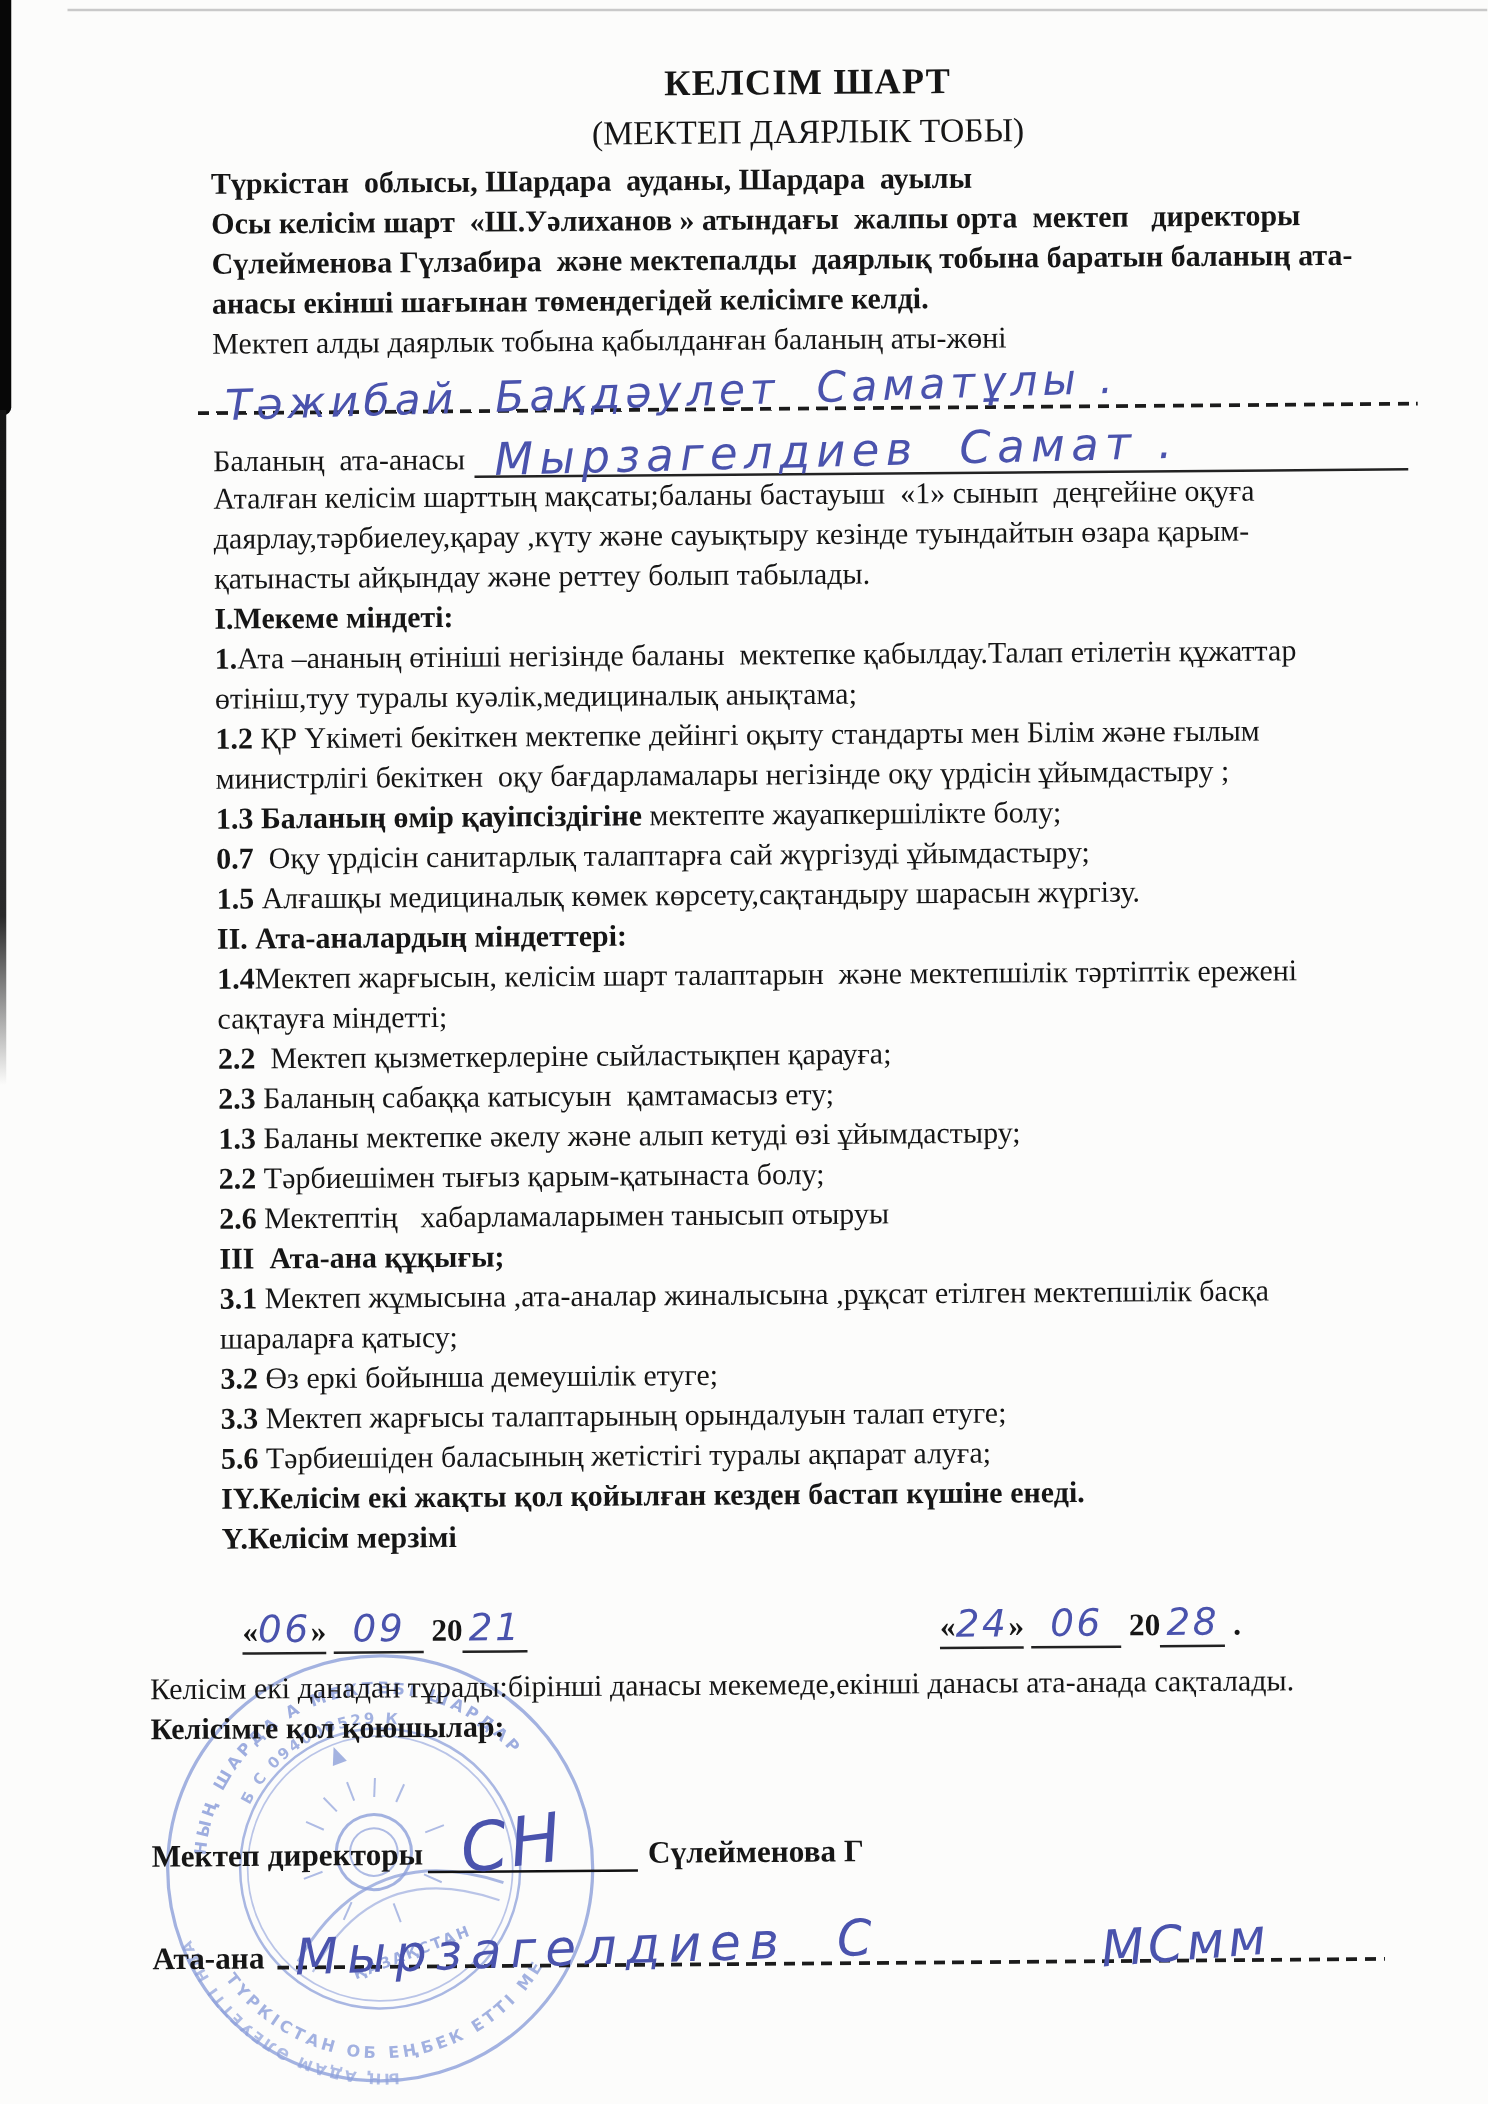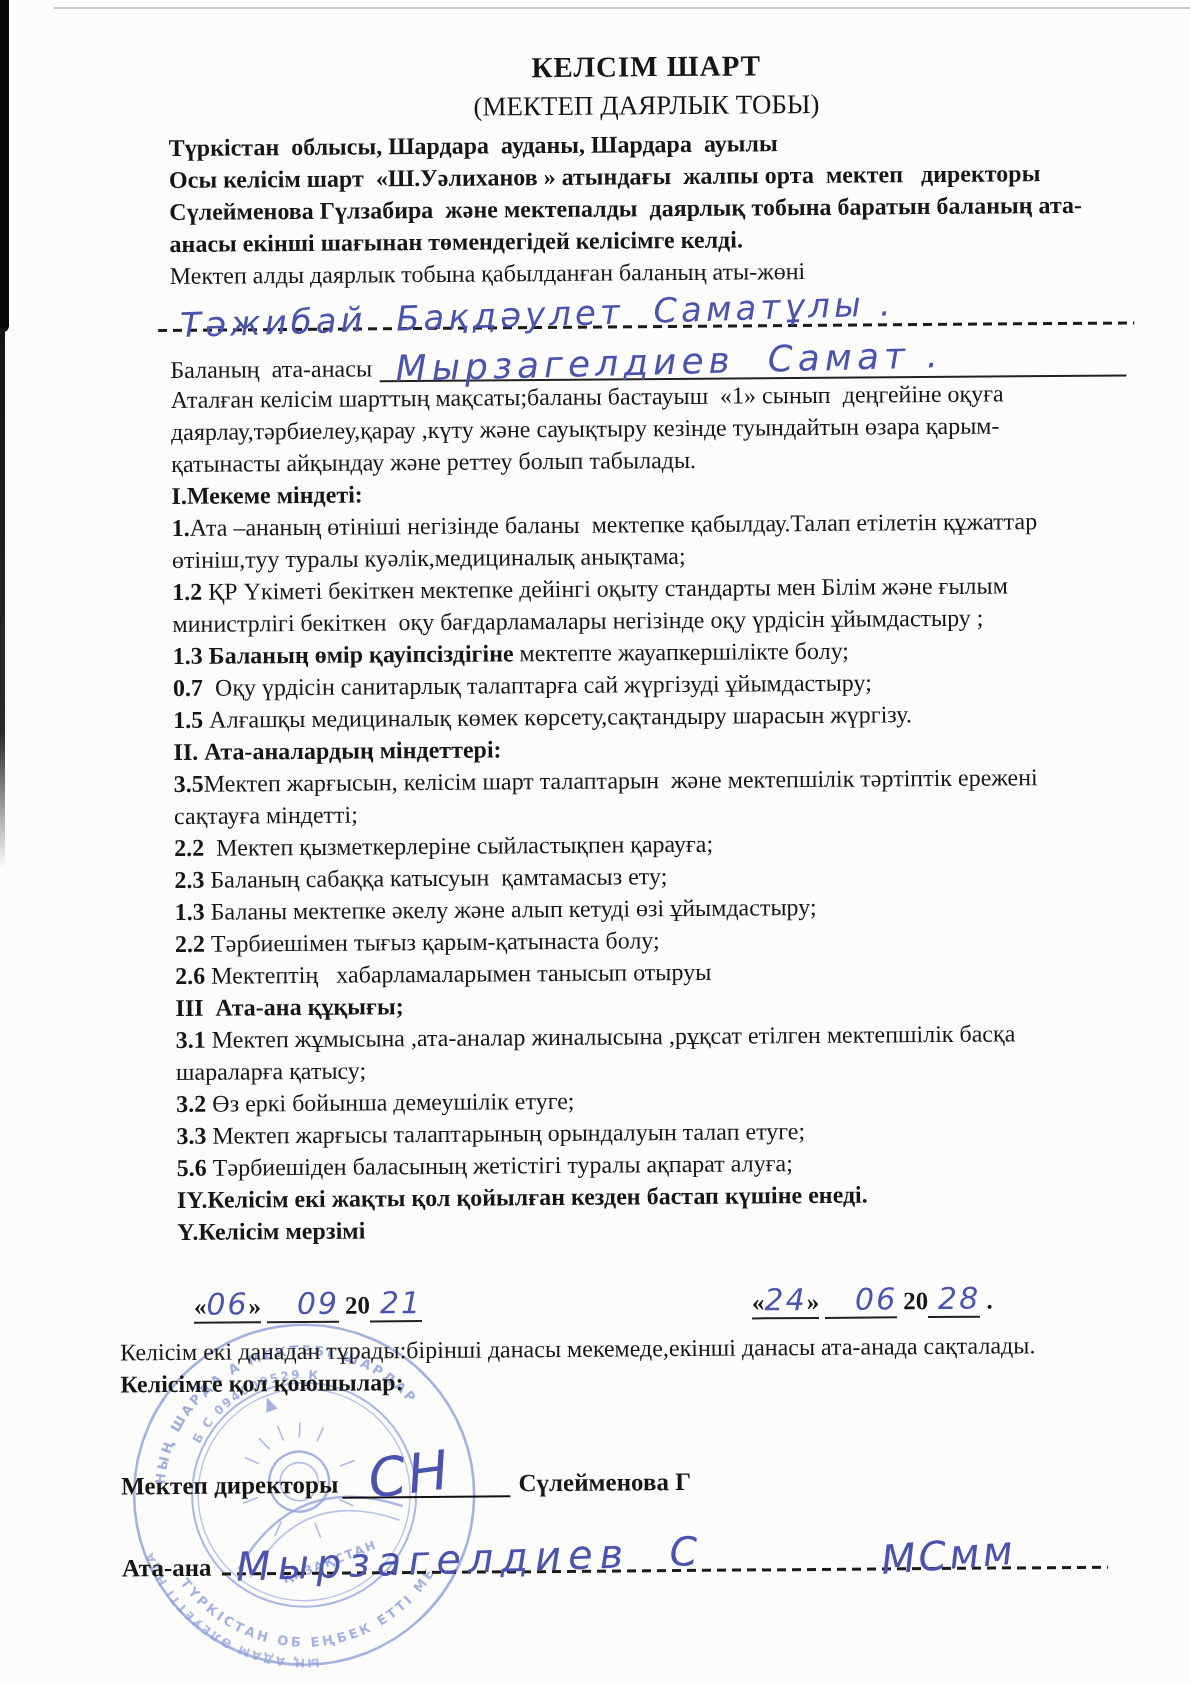--- a/index.html
+++ b/index.html
@@ -30,21 +30,21 @@
   .child-hand{position:absolute;left:10px;bottom:-1px;font-size:34px;letter-spacing:4px;transform:rotate(-1.3deg);white-space:pre;}
   .parent-row{display:flex;align-items:flex-end;height:48px;}
   .parent-label{font-size:24px;white-space:pre;}
   .solidline{flex:1;border-bottom:2.5px solid #222;position:relative;height:46px;margin-left:8px;}
   .parent-hand{position:absolute;left:16px;bottom:-4px;font-size:36px;letter-spacing:5px;transform:rotate(-1deg);white-space:pre;}
   
   .dates-row{display:flex;margin-top:30px;height:46px;align-items:flex-end;}
   .date-group{white-space:nowrap;font-size:25px;font-weight:bold;}
   .dg-left{margin-left:16px;}
   .dg-right{margin-left:330px;}
-  .du{display:inline-block;border-bottom:2.5px solid #222;text-align:right;}
+  .du{display:inline-block;border-bottom:2.5px solid #222;text-align:center;}
   .du-day{min-width:58px;}
   .du-month{min-width:72px;margin:0 6px;}
   .du-year{min-width:52px;}
   .hand-digit{font-size:30px;letter-spacing:2px;font-weight:normal;}
   
   .closing-block{margin-top:12px;margin-left:-58px;}
   .closing-line{font-size:24px;line-height:32px;white-space:pre;}
   .signers-heading{font-weight:bold;}
   
   .sig-director-row{display:flex;align-items:flex-end;margin-top:38px;margin-left:-58px;height:62px;}
@@ -143,21 +143,21 @@
       <div class="line"><span>қатынасты айқындау және реттеу болып табылады.</span></div>
       <div class="line"><span class="b">І.Мекеме міндеті:</span></div>
       <div class="line"><span class="b">1.</span><span>Ата –ананың өтініші негізінде баланы  мектепке қабылдау.Талап етілетін құжаттар</span></div>
       <div class="line"><span>өтініш,туу туралы куәлік,медициналық анықтама;</span></div>
       <div class="line"><span class="b">1.2 </span><span>ҚР Үкіметі бекіткен мектепке дейінгі оқыту стандарты мен Білім және ғылым</span></div>
       <div class="line"><span>министрлігі бекіткен  оқу бағдарламалары негізінде оқу үрдісін ұйымдастыру ;</span></div>
       <div class="line"><span class="b">1.3 Баланың өмір қауіпсіздігіне</span><span> мектепте жауапкершілікте болу;</span></div>
       <div class="line"><span class="b">0.7 </span><span> Оқу үрдісін санитарлық талаптарға сай жүргізуді ұйымдастыру;</span></div>
       <div class="line"><span class="b">1.5 </span><span>Алғашқы медициналық көмек көрсету,сақтандыру шарасын жүргізу.</span></div>
       <div class="line"><span class="b">ІІ. Ата-аналардың міндеттері:</span></div>
-      <div class="line"><span class="b">3.5</span><span>Мектеп жарғысын, келісім шарт талаптарын  және мектепшілік тәртіптік ережені</span></div>
+      <div class="line"><span class="b">1.4</span><span>Мектеп жарғысын, келісім шарт талаптарын  және мектепшілік тәртіптік ережені</span></div>
       <div class="line"><span>сақтауға міндетті;</span></div>
       <div class="line"><span class="b">2.2</span><span>  Мектеп қызметкерлеріне сыйластықпен қарауға;</span></div>
       <div class="line"><span class="b">2.3 </span><span>Баланың сабаққа катысуын  қамтамасыз ету;</span></div>
       <div class="line"><span class="b">1.3 </span><span>Баланы мектепке әкелу және алып кетуді өзі ұйымдастыру;</span></div>
       <div class="line"><span class="b">2.2 </span><span>Тәрбиешімен тығыз қарым-қатынаста болу;</span></div>
       <div class="line"><span class="b">2.6 </span><span>Мектептің   хабарламаларымен танысып отыруы</span></div>
       <div class="line"><span class="b">ІІІ  Ата-ана құқығы;</span></div>
       <div class="line"><span class="b">3.1 </span><span>Мектеп жұмысына ,ата-аналар жиналысына ,рұқсат етілген мектепшілік басқа</span></div>
       <div class="line"><span>шараларға қатысу;</span></div>
       <div class="line"><span class="b">3.2 </span><span>Өз еркі бойынша демеушілік етуге;</span></div>

